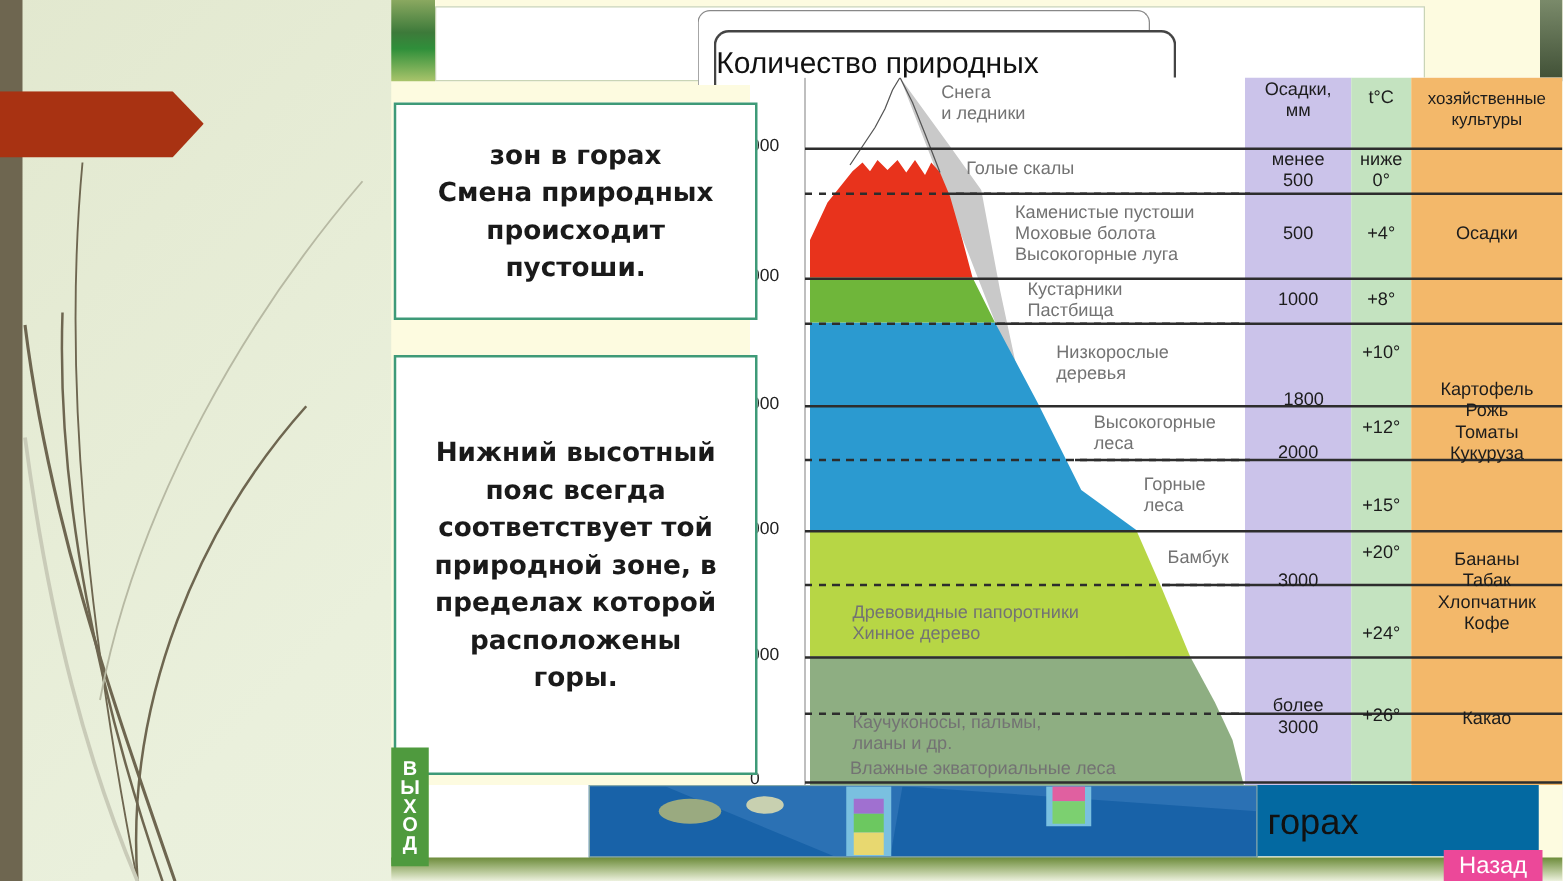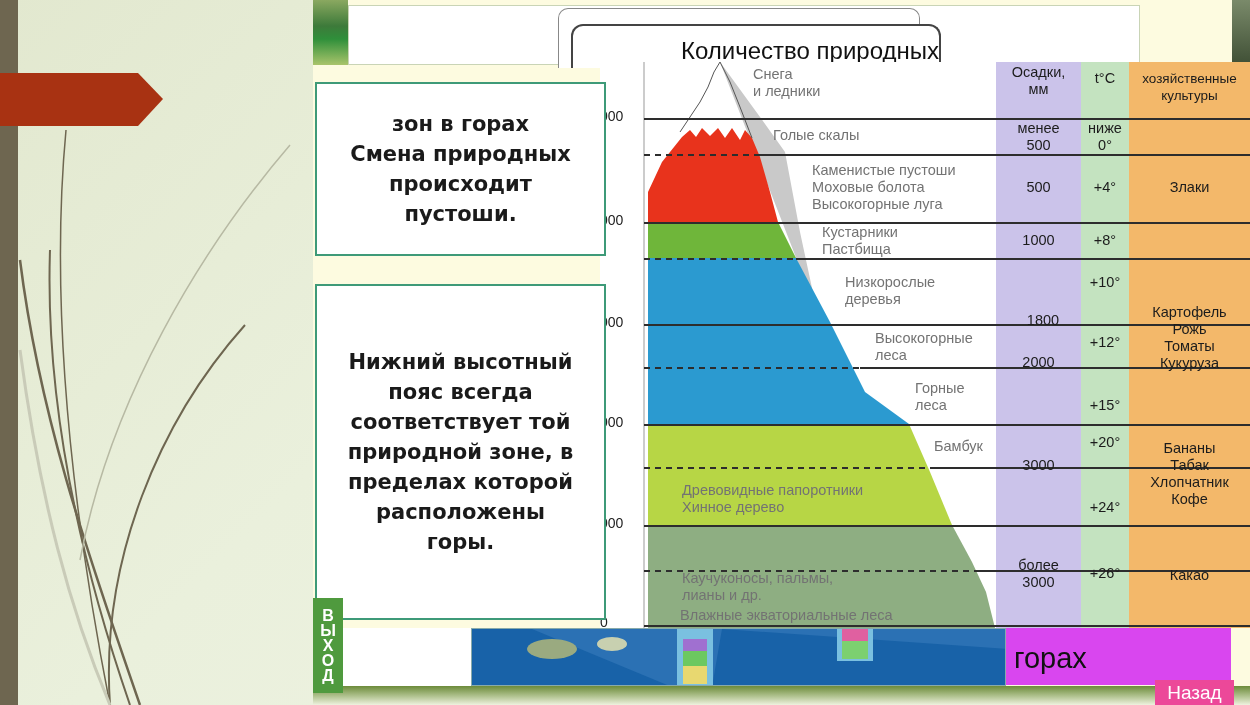--- a/index.html
+++ b/index.html
@@ -21,21 +21,21 @@
   .emb-photo-left { position: absolute; left: 0; top: 0; width: 35px; height: 65px;
     background: linear-gradient(180deg, #8aa860, #3d7a3a 40%, #2f8f3a 60%, #a9c46b); }
   .emb-photo-right { position: absolute; right: 0; top: 0; width: 18px; height: 65px;
     background: linear-gradient(180deg, #7a8a6a, #3f4f35); }
   .emb-white { position: absolute; left: 35px; top: 5px; width: 792px; height: 60px; background: #fff; border: 1px solid #c9d4b6; }
   .emb-title-tab-back { position: absolute; left: 245px; top: 8px; width: 362px; height: 60px;
     border: 1px solid #888; border-radius: 10px 10px 0 0; border-bottom: none; background: #fff; }
   .emb-title-tab {
     position: absolute; left: 258px; top: 24px; width: 370px; height: 44px;
     border: 2px solid #444; border-bottom: none; border-radius: 12px 12px 0 0; background: #fff;
-    font-size: 24px; color: #111; text-align: right; padding-top: 11px;
+    font-size: 24px; color: #111; text-align: left; padding-top: 11px;
   }
 
   
   .diagram { position: absolute; left: 600px; top: 62px; width: 650px; height: 566px; background: #fff; overflow: hidden; }
   .axis-label { position: absolute; left: 0; font-size: 14px; color: #222; width: 40px; }
   .col-bg { position: absolute; top: 0; bottom: 0; }
   .hline { position: absolute; left: 44px; right: 0; height: 1.5px; background: #2d2d2d; }
   .hline.dashed { background: repeating-linear-gradient(90deg, #2d2d2d 0 6px, transparent 6px 11px); height: 2px; right: 250px; }
   .zone-text { position: absolute; font-size: 14.5px; color: #737373; line-height: 17px; }
   .cell { position: absolute; font-size: 14.5px; color: #1c1c1c; text-align: center; line-height: 17px; }
@@ -51,21 +51,21 @@
     position: absolute; left: 313px; top: 598px; width: 30px; height: 95px;
     background: #4f9a3e; color: #fff; font-weight: bold; font-size: 16px;
     display: flex; flex-direction: column; align-items: center; justify-content: center; line-height: 15px;
   }
   .bottom-strip { position: absolute; left: 343px; top: 628px; width: 130px; height: 60px; background: #fff; }
   .bottom-map {
     position: absolute; left: 471px; top: 628px; width: 535px; height: 58px;
     background: #1862a8; border: 1px solid #8aa; overflow: hidden;
   }
   .bottom-word {
-    position: absolute; left: 1006px; top: 628px; width: 225px; height: 57px; background: #d946ef;
+    position: absolute; left: 1006px; top: 628px; width: 225px; height: 57px; background: #0369a1;
     font-size: 29px; color: #111; padding: 14px 0 0 8px;
   }
   .back-btn {
     position: absolute; left: 1155px; top: 680px; width: 79px; height: 25px;
     background: #ec4899; color: #fff; font-weight: normal; font-size: 19px; text-align: center; line-height: 25px;
   }
   .grass { position: absolute; left: 313px; top: 686px; width: 937px; height: 19px;
     background: linear-gradient(180deg, #6c8b3a, #b9c99a 60%, #eef2df); }
 </style>
 </head>
@@ -208,21 +208,21 @@
     </div>
   <div class="cell" style="left:481px;top:117px;width:48px">+4°</div>
   <div class="cell" style="left:481px;top:170px;width:48px">+8°</div>
   <div class="cell" style="left:481px;top:212px;width:48px">+10°</div>
   <div class="cell" style="left:481px;top:272px;width:48px">+12°</div>
   <div class="cell" style="left:481px;top:335px;width:48px">+15°</div>
   <div class="cell" style="left:481px;top:372px;width:48px">+20°</div>
   <div class="cell" style="left:481px;top:437px;width:48px">+24°</div>
   <div class="cell" style="left:481px;top:503px;width:48px">+26°</div>
 
-  <div class="cell" style="left:529px;top:117px;width:121px">Злаки</div>
+  <div class="cell" style="left:529px;top:117px;width:121px">Осадки</div>
   <div class="cell" style="left:529px;top:242px;width:121px">
     <div>Картофель</div>
       <div>Рожь</div>
       <div>Томаты</div>
       <div>Кукуруза</div>
   </div>
   <div class="cell" style="left:529px;top:378px;width:121px">
     <div>Бананы</div>
       <div>Табак</div>
       <div>Хлопчатник</div>

